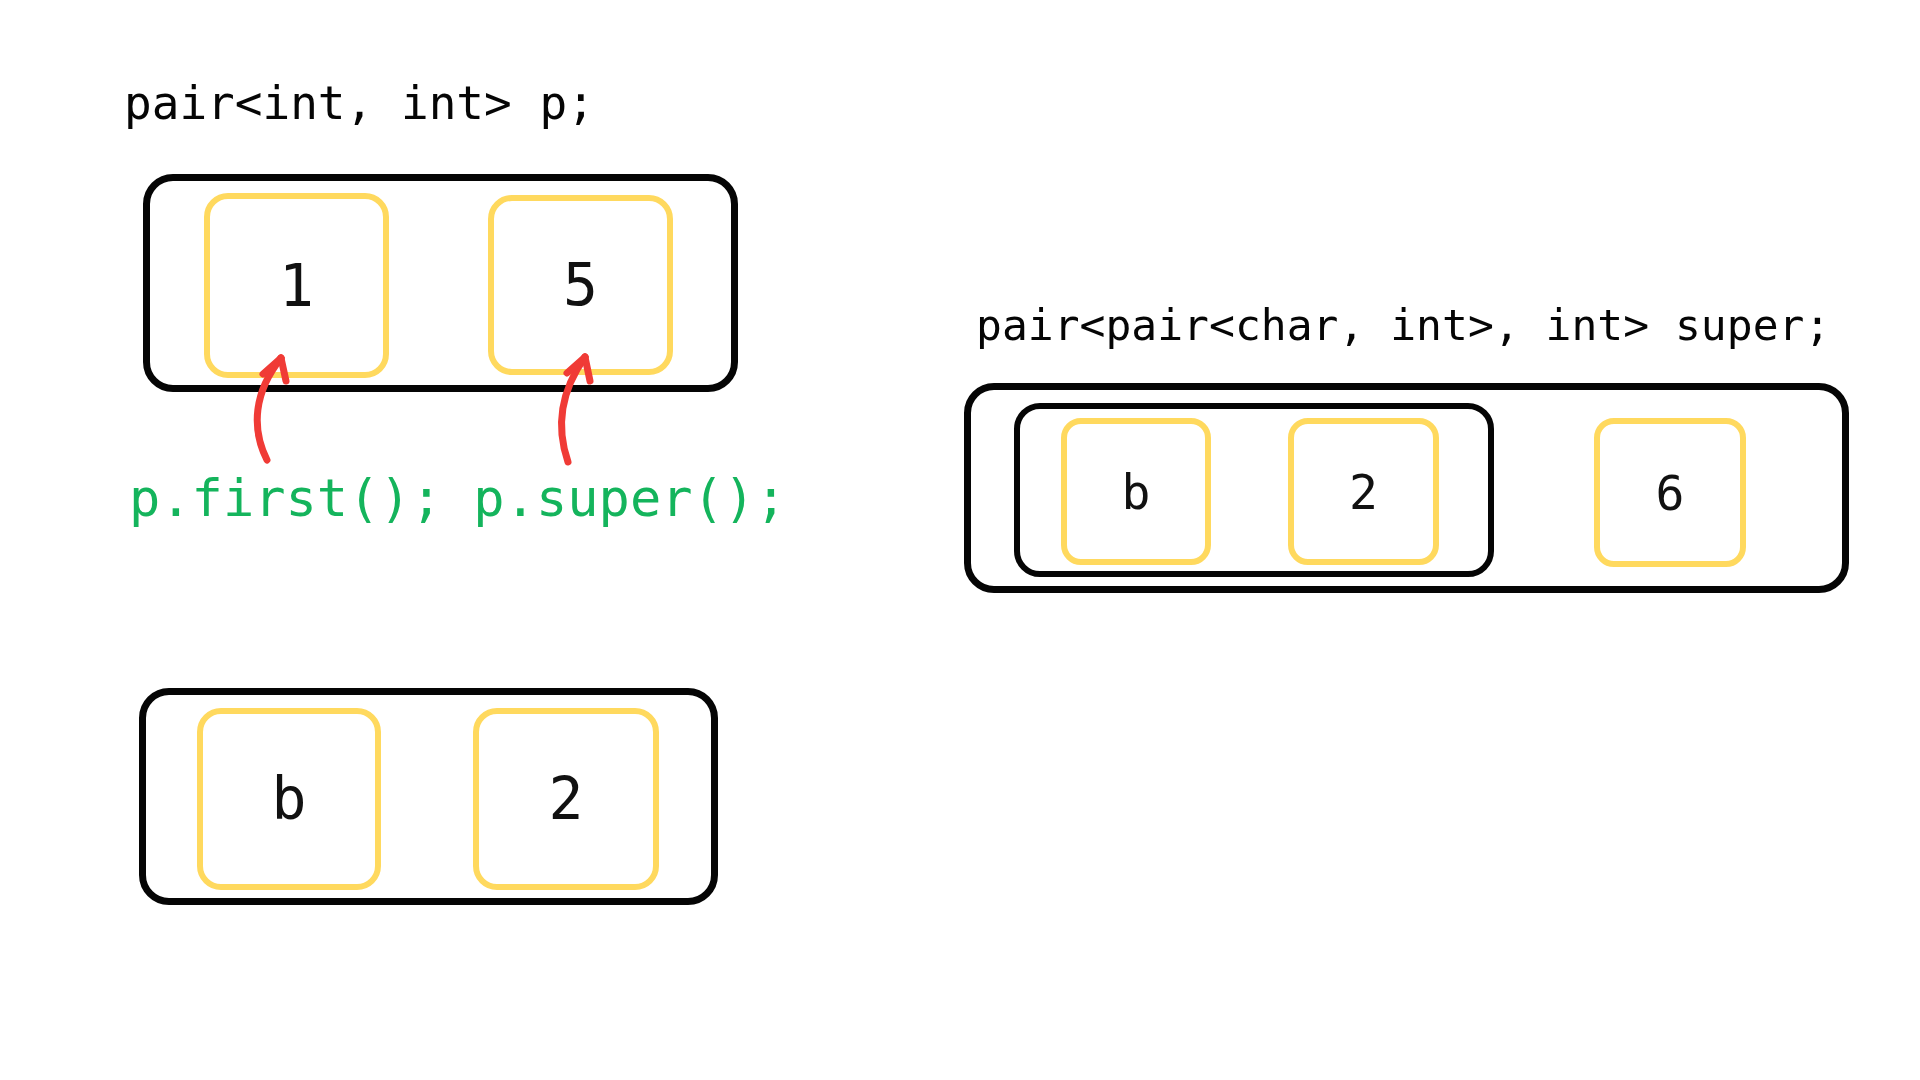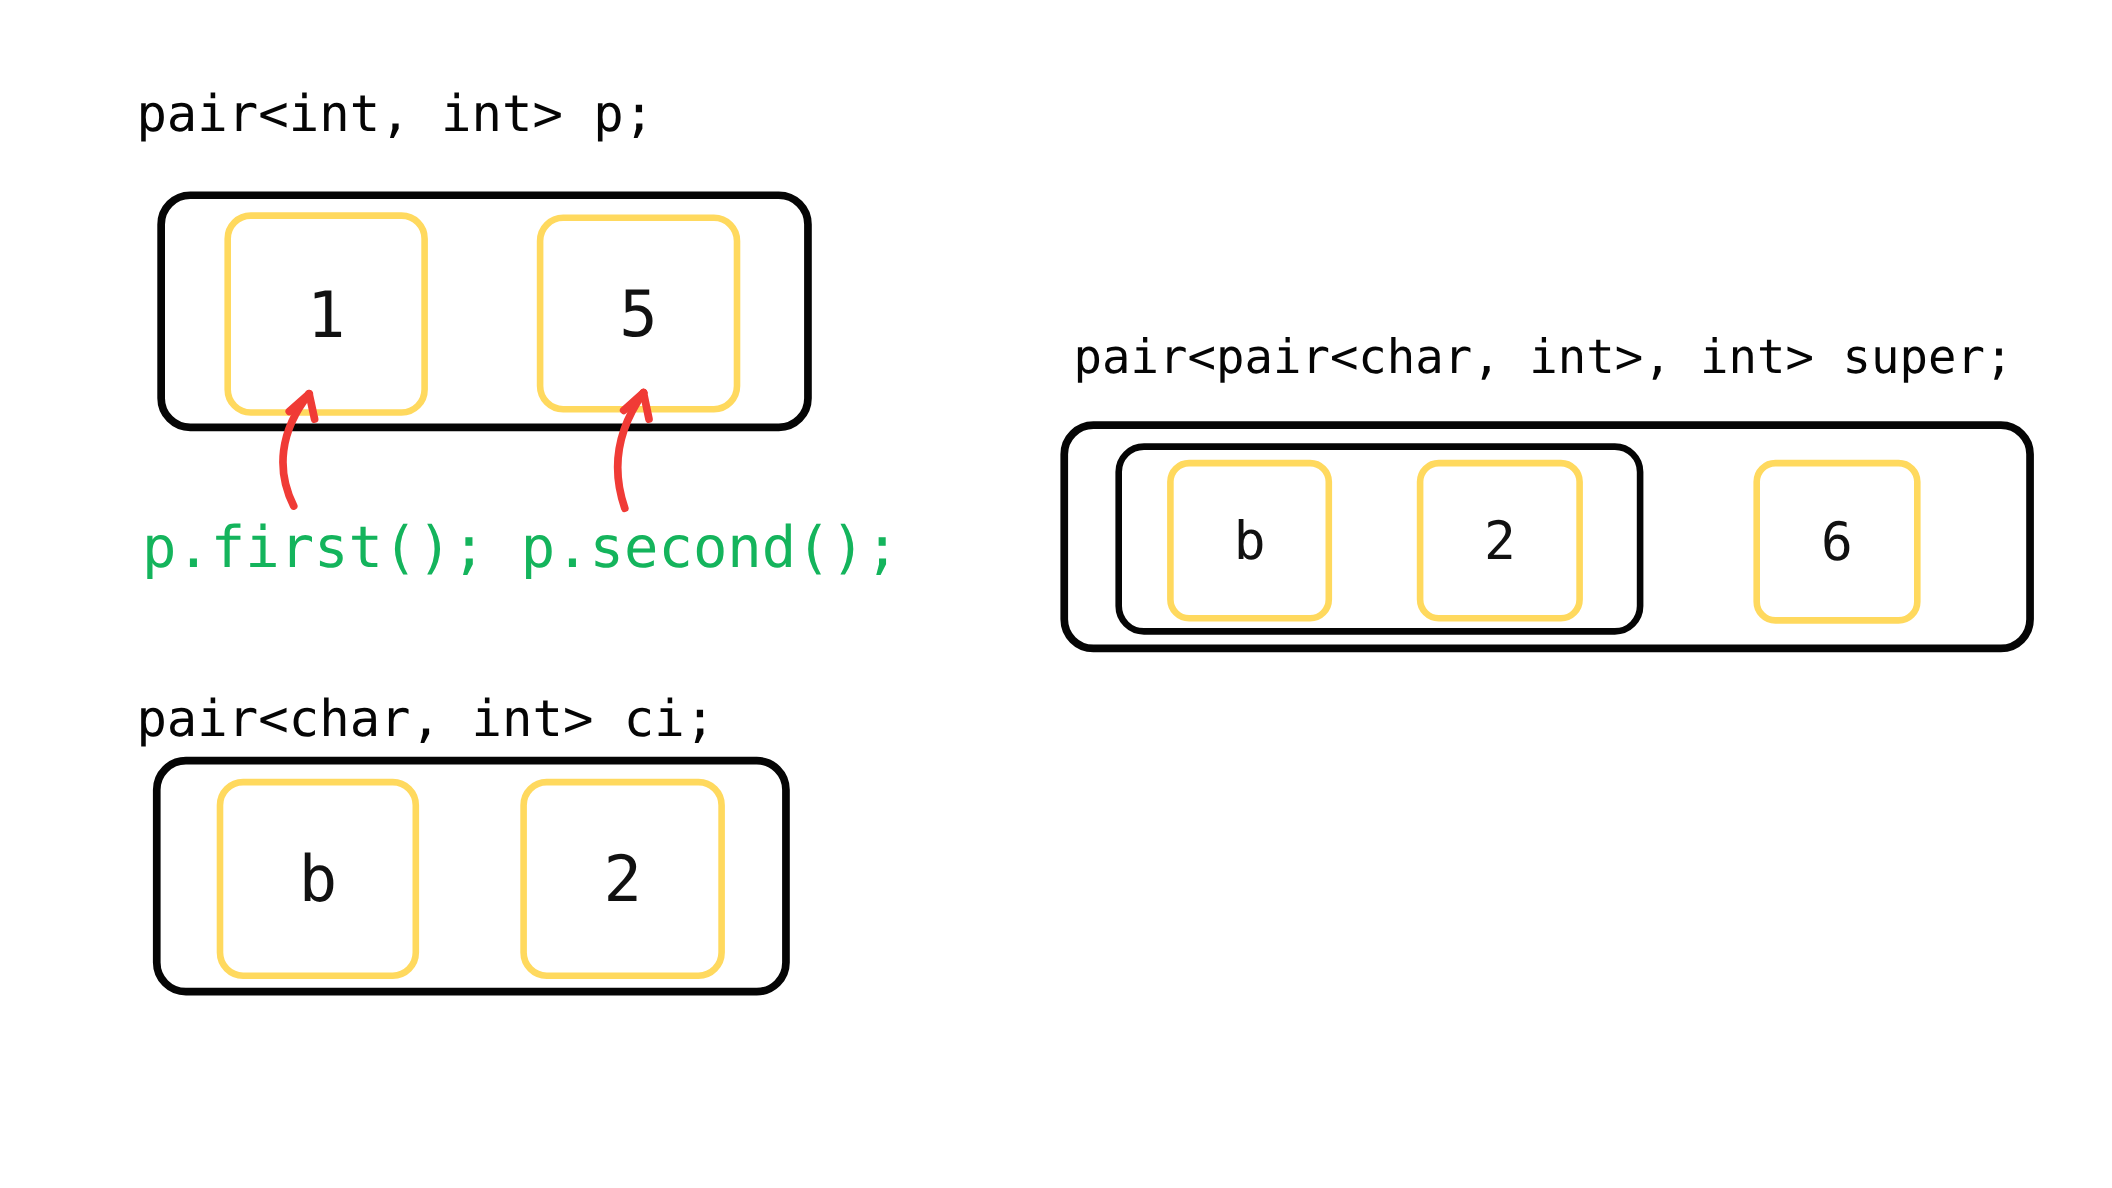--- a/index.html
+++ b/index.html
@@ -53,36 +53,35 @@
 
   <div class="pair-box p">
     <div class="cell c1">
       <span>1</span>
     </div>
     <div class="cell c2">
       <span>5</span>
     </div>
   </div>
 
-  <div class="accessor">p.first(); p.second();</div>
+  <div class="accessor">p.first(); p.super();</div>
 
   <svg class="arrows" viewBox="0 0 1920 1080">
     <g>
       <path d="M 266 460 C 250 428 253 392 280 358"></path>
       <path d="M 280 358 L 262 374"></path>
       <path d="M 280 358 L 285 381"></path>
     </g>
     <g>
       <path d="M 567 462 C 556 430 557 395 584 357"></path>
       <path d="M 584 357 L 566 373"></path>
       <path d="M 584 357 L 589 381"></path>
     </g>
   </svg>
 
-  <div class="code-label t2">pair&lt;char, int&gt; ci;</div>
 
   <div class="pair-box ci">
     <div class="cell c1">
       <span>b</span>
     </div>
     <div class="cell c2">
       <span>2</span>
     </div>
   </div>
 

